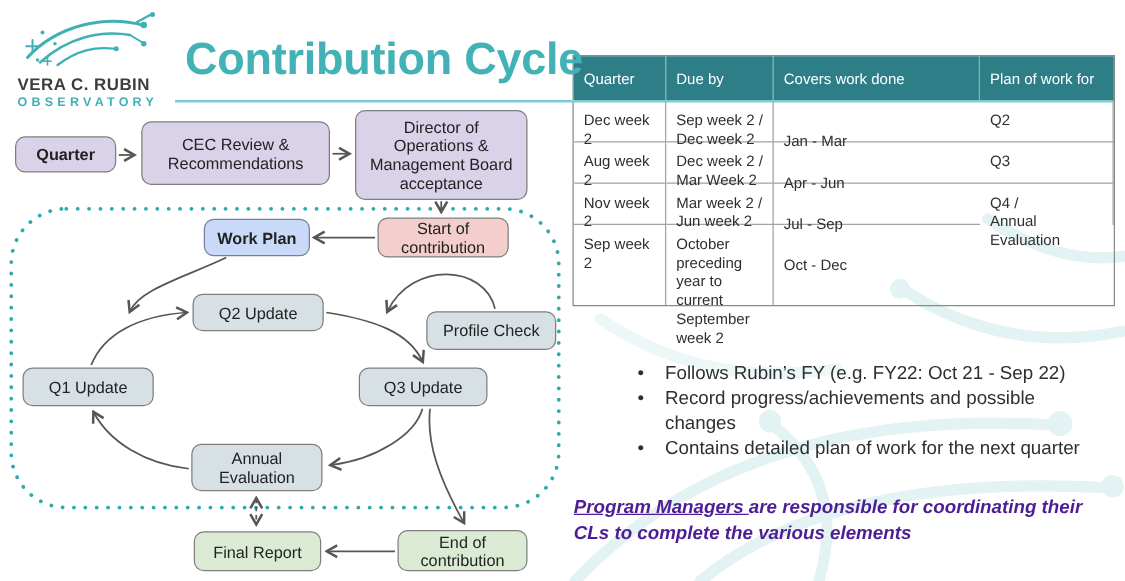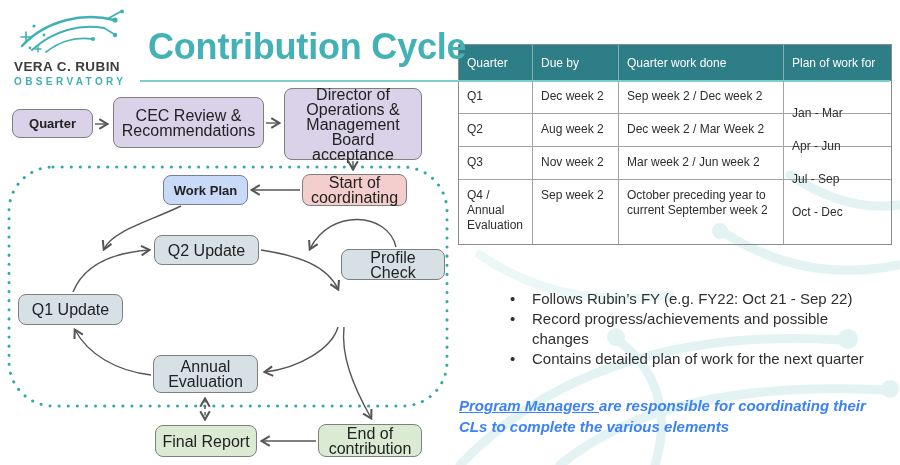--- a/index.html
+++ b/index.html
@@ -25,21 +25,21 @@
   .title-underline {
     position:absolute; left:140px; top:80px; width:750px; height:2px;
     background:#7dccCF; background:#7dccd0; z-index:3;
   }
 
   
   .node {
     position:absolute; z-index:2;
     display:flex; align-items:center; justify-content:center; text-align:center;
     border:1.5px solid #7f7f7f; border-radius:8px;
-    font-size:16px; line-height:15px; color:#222;
+    font-size:13px; line-height:15px; color:#222;
     white-space:pre-line; padding:2px 4px;
   }
   .purple { background:#d9d2e9; }
   .pink   { background:#f3cecc; }
   .blue   { background:#c9daf8; border-color:#76809d; font-weight:bold; font-size:13px; }
   .gray   { background:#d7e1e5; }
   .green  { background:#dbead3; }
   .bold   { font-weight:bold; font-size:13px; }
 
   .arrows { position:absolute; left:0; top:0; z-index:2; pointer-events:none; }
@@ -70,21 +70,21 @@
   .notes-heading .accent { color:#2e7e87; font-weight:bold; }
   .bullets { position:absolute; left:508px; top:289px; width:390px; z-index:1; list-style:none; }
   .bullets li {
     position:relative; padding-left:24px; font-size:15px; line-height:20px;
     color:#2f2f2f; white-space:pre-line;
   }
   .bullets li::before { content:"\2022"; position:absolute; left:2px; top:0; font-size:15px; }
 
   .footer-note {
     position:absolute; left:459px; top:395px; width:436px; z-index:1;
-    font-size:15px; line-height:21px; font-weight:bold; font-style:italic; color:#3b82f6;
+    font-size:15px; line-height:21px; font-weight:bold; font-style:italic; color:#4c1d95;
   }
   .footer-note .u { text-decoration:underline; }
 </style>
 </head>
 <body>
 
 <div class="stage">
 
   <svg class="watermark" width="480" height="330" viewBox="0 0 480 330" fill="none">
     <g stroke="#e3f2f3" stroke-width="9" stroke-linecap="round">
@@ -132,24 +132,25 @@
   <div class="title-underline"></div>
 
   <div class="node purple bold" style="left:12px;top:109px;width:81px;height:29px;">Quarter</div>
   <div class="node purple" style="left:113px;top:97px;width:151px;height:51px;">CEC Review &amp;
 Recommendations</div>
   <div class="node purple" style="left:284px;top:88px;width:138px;height:72px;">Director of
 Operations &amp;
 Management Board
 acceptance</div>
   <div class="node pink" style="left:302px;top:174px;width:105px;height:32px;">Start of
-coordinating</div>
+contribution</div>
   <div class="node blue" style="left:163px;top:175px;width:85px;height:30px;">Work Plan</div>
   <div class="node gray" style="left:154px;top:235px;width:105px;height:30px;">Q2 Update</div>
   <div class="node gray" style="left:341px;top:249px;width:104px;height:31px;">Profile Check</div>
+  <div class="node gray" style="left:287px;top:294px;width:103px;height:31px;">Q3 Update</div>
   <div class="node gray" style="left:18px;top:294px;width:105px;height:31px;">Q1 Update</div>
   <div class="node gray" style="left:153px;top:355px;width:105px;height:38px;">Annual
 Evaluation</div>
   <div class="node green" style="left:155px;top:425px;width:102px;height:32px;">Final Report</div>
   <div class="node green" style="left:318px;top:424px;width:104px;height:33px;">End of
 contribution</div>
 
   <svg class="arrows" width="900" height="465" viewBox="0 0 900 465" fill="none">
     <defs>
       <marker id="ah" viewBox="0 0 10 10" refX="8" refY="5" markerWidth="8.5" markerHeight="8.5" orient="auto-start-reverse">
@@ -170,24 +171,23 @@
       <path d="M344,327 C341,355 352,384 371,418" marker-end="url(#ah)"></path>
       <path d="M151,375 C116,371 88,354 75,330" marker-end="url(#ah)"></path>
       <path d="M316,441 H262" marker-end="url(#ah)"></path>
       <path d="M205,399 V419" stroke-dasharray="3.5,3" marker-start="url(#ah)" marker-end="url(#ah)"></path>
     </g>
   </svg>
 
   <div class="qtable">
     <div class="th">Quarter</div>
     <div class="th">Due by</div>
-    <div class="th">Quarter work done</div>
+    <div class="th">Covers work done</div>
     <div class="th">Plan of work for</div>
 
-    <div class="td">Q1</div>
     <div class="td">Dec week 2</div>
     <div class="td">Sep week 2 / Dec week 2</div>
     <div class="td last-col">Jan - Mar</div>
 
     <div class="td">Q2</div>
     <div class="td">Aug week 2</div>
     <div class="td">Dec week 2 / Mar Week 2</div>
     <div class="td last-col">Apr - Jun</div>
 
     <div class="td">Q3</div>

